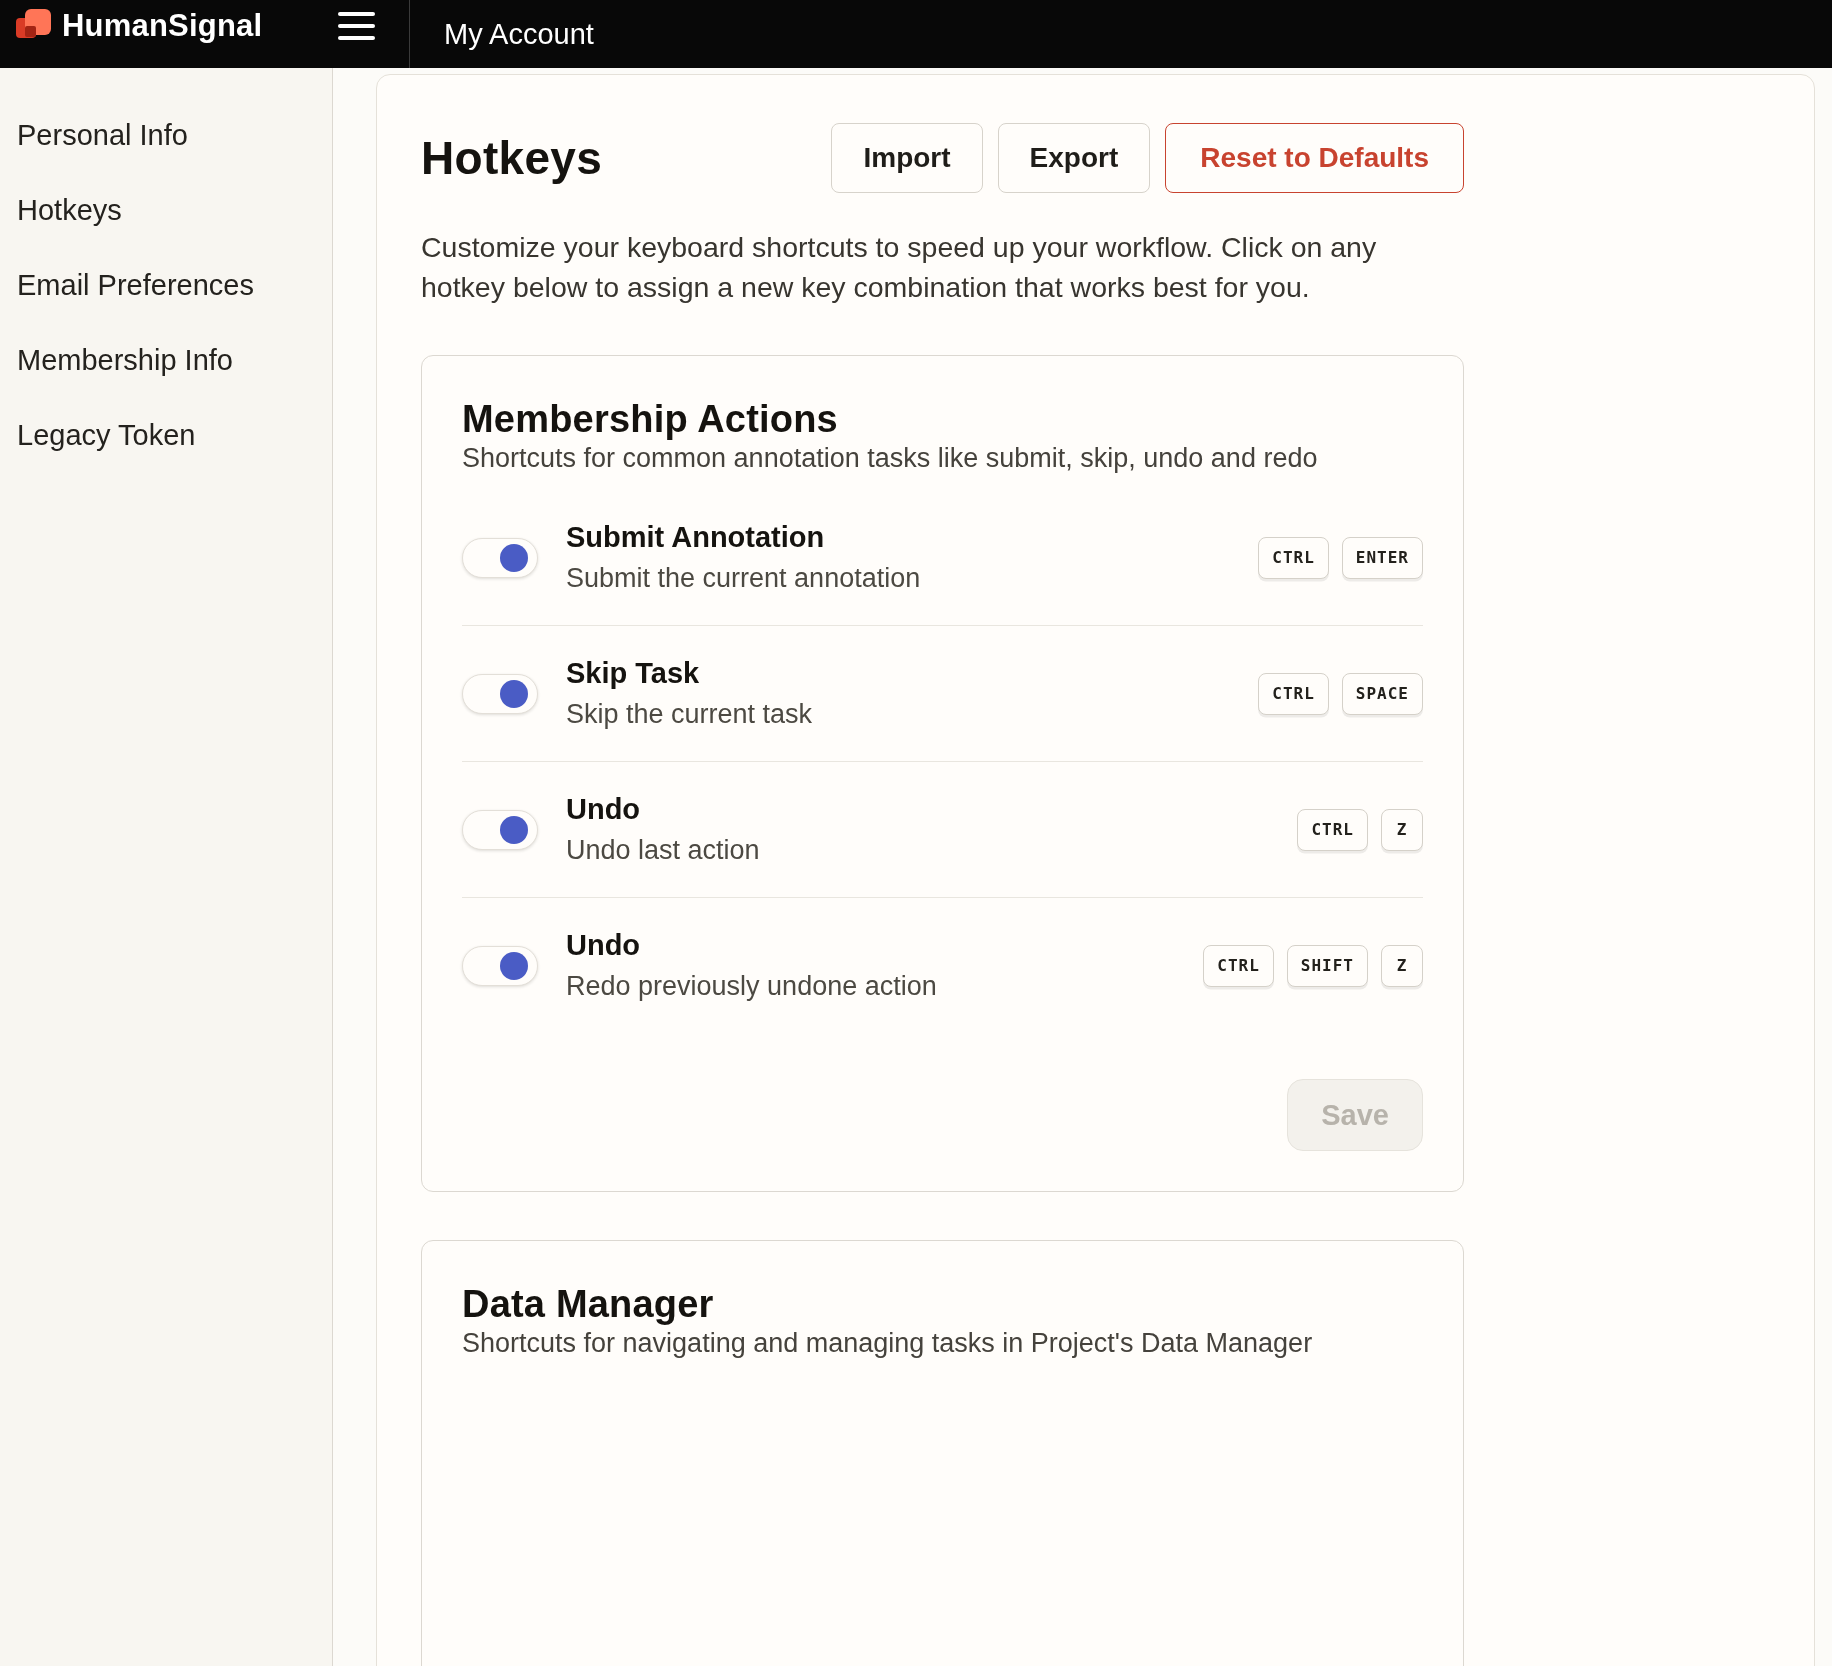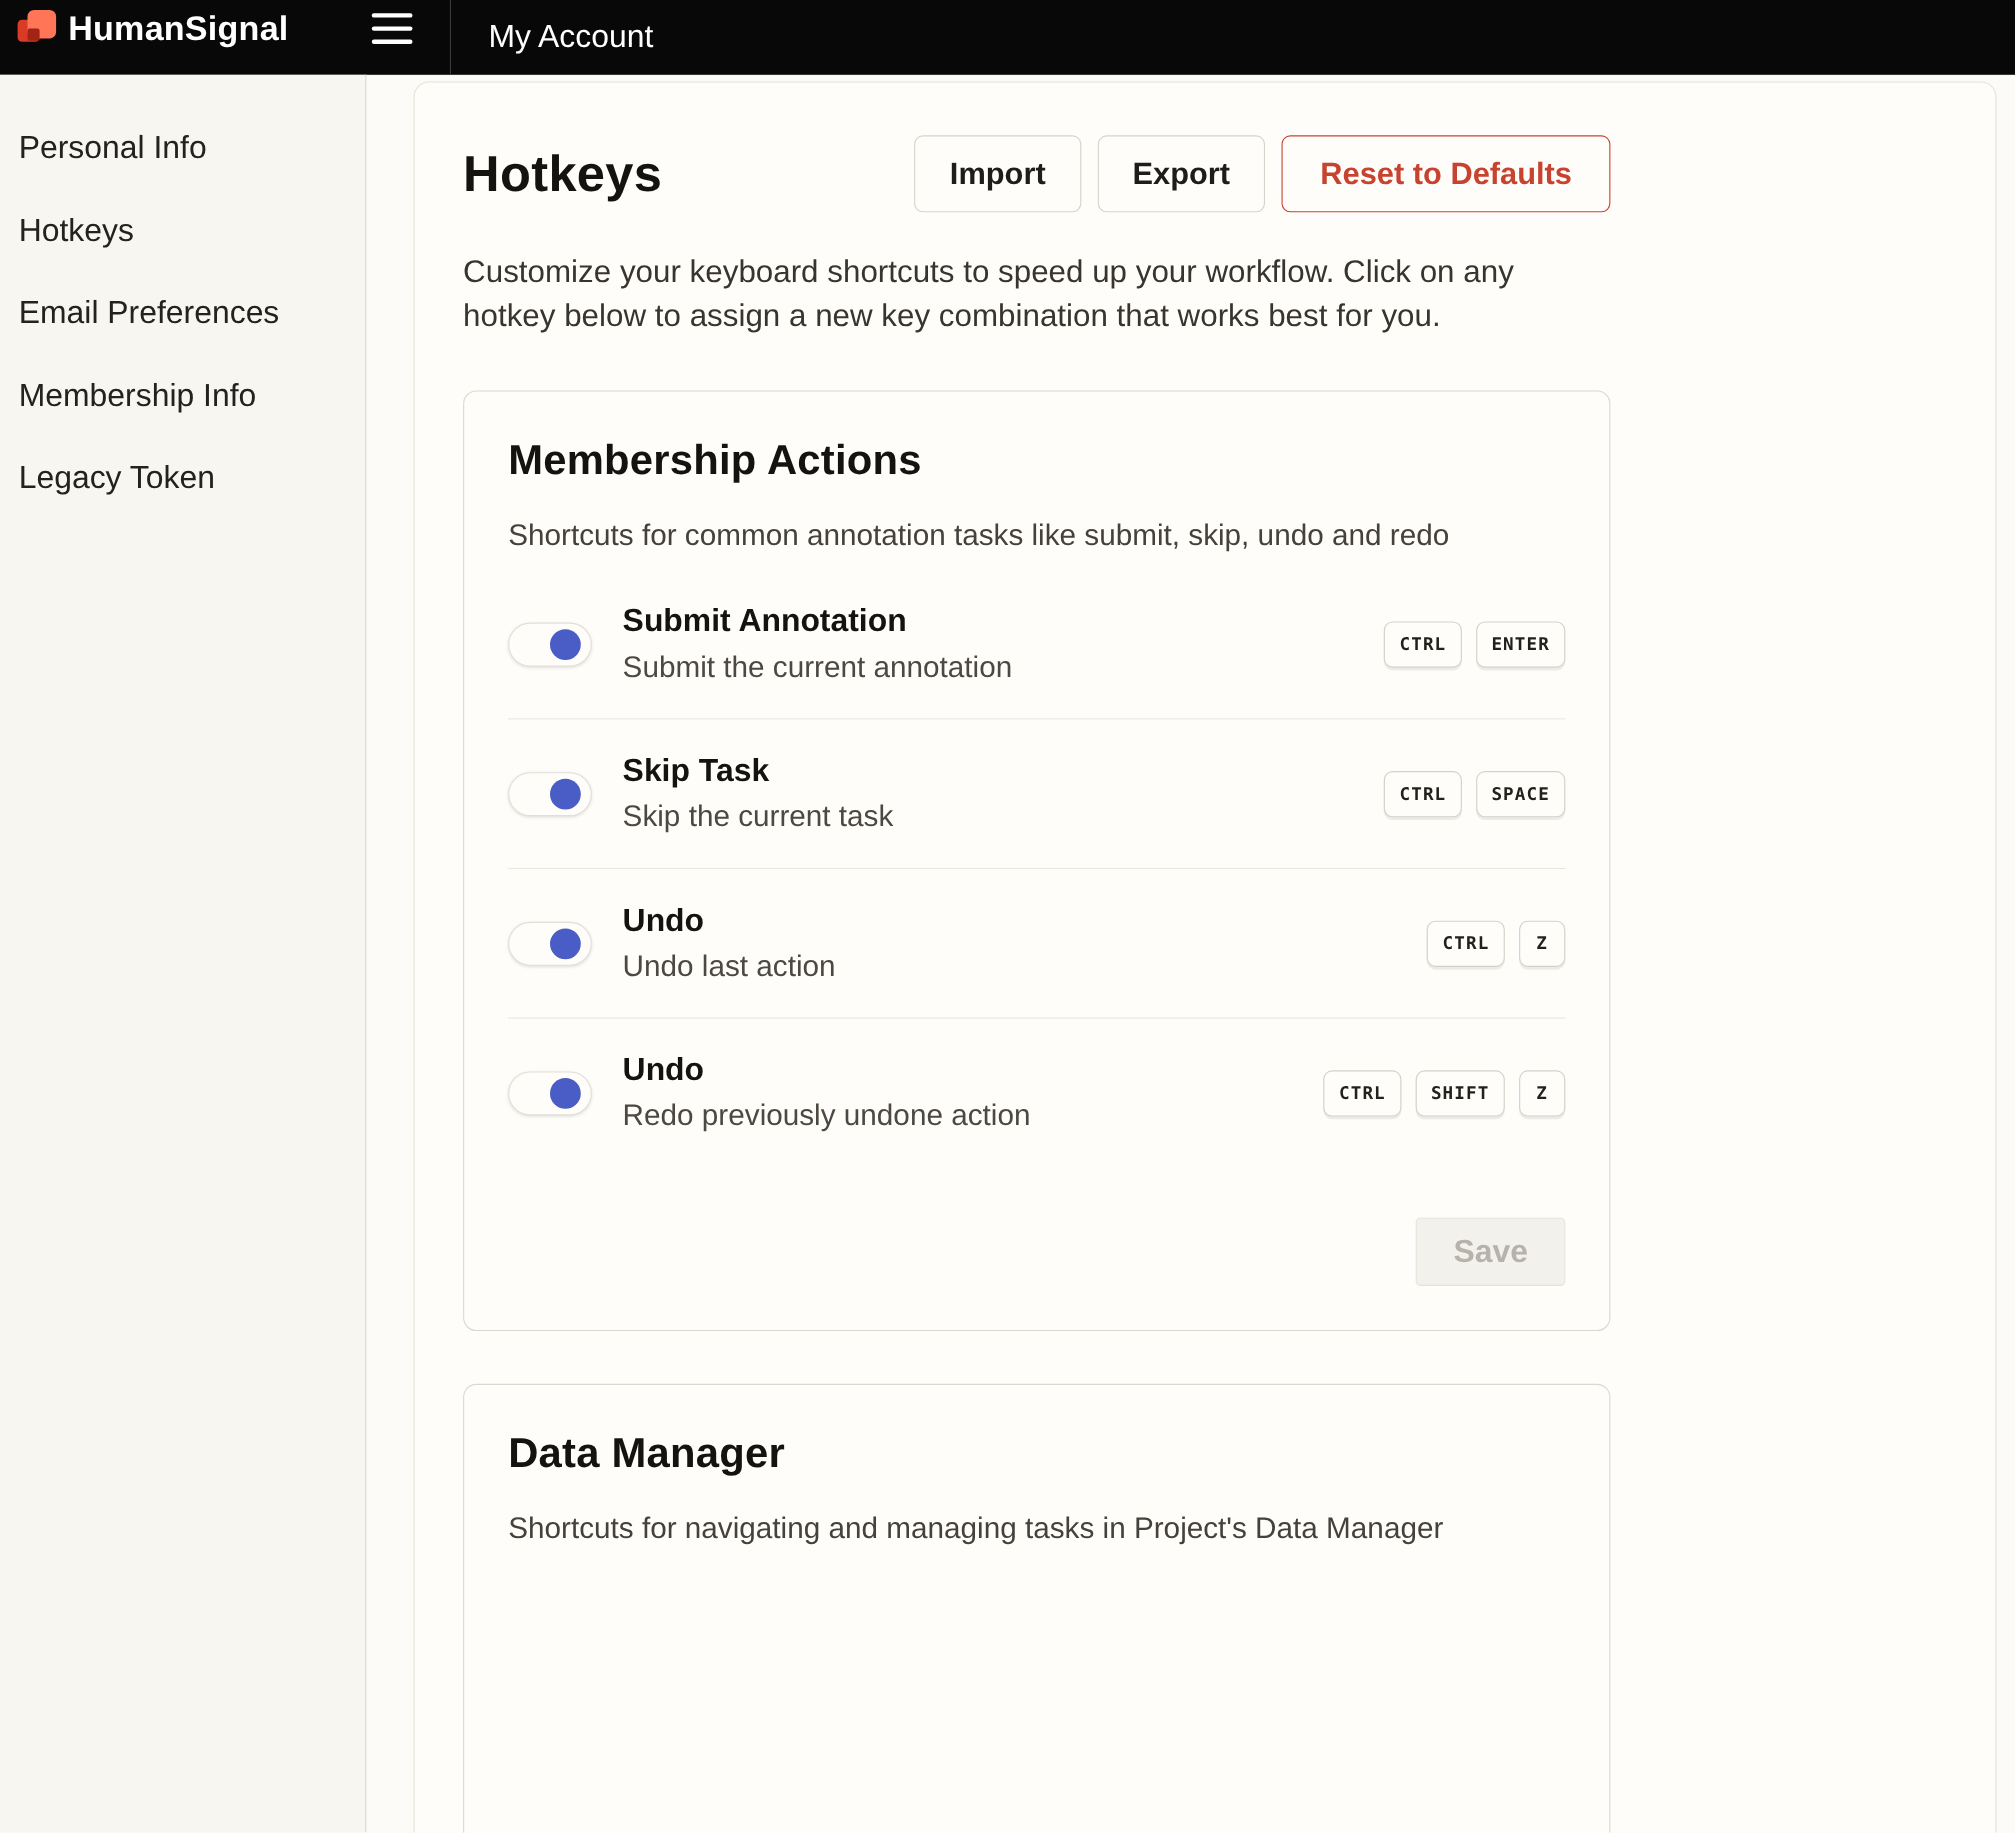--- a/index.html
+++ b/index.html
@@ -54,21 +54,21 @@
 
   .page-desc { margin-top:34px; font-size:28.5px; line-height:40px; color:#38352f; max-width:1045px; }
 
   
   .section-card {
     margin-top:48px; width:1043px; background:#fffdfa;
     border:1px solid #dcd8d1; border-radius:12px; padding:42px 40px 40px;
   }
   .section-card.clipped { min-height:520px; }
   .section-title { font-size:38px; font-weight:bold; letter-spacing:.2px; }
-  .section-subtitle { margin-top:30px; font-size:27px; color:#45423c; }
+  .section-subtitle { margin-top:2px; font-size:27px; color:#45423c; }
   .rows { margin-top:16px; }
   .hotkey-row { display:flex; align-items:center; padding:31px 0; }
   .hotkey-row + .hotkey-row { border-top:1px solid #e9e6df; }
 
   .toggle {
     width:76px; height:40px; flex:none; position:relative; cursor:pointer;
     background:#fffdfa; border:1px solid #e3dfd8; border-radius:20px;
     box-shadow:0 1px 3px rgba(30,28,24,.14);
   }
   .toggle .knob {
@@ -84,21 +84,21 @@
   .key {
     height:42px; min-width:42px; padding:0 13px; display:flex; align-items:center; justify-content:center;
     background:#fffdfa; border:1px solid #d5d1c9; border-radius:8px;
     box-shadow:0 2.5px 0 rgba(27,25,22,.08);
     font-family:"DejaVu Sans Mono", monospace; font-size:16px; font-weight:bold;
     letter-spacing:1px; color:#23211c; cursor:pointer;
   }
 
   .save-row { display:flex; justify-content:flex-end; margin-top:46px; }
   .save-btn {
-    height:62px; padding:0 33px; background:#f3f1ec; border:1px solid #e6e3dc; border-radius:4px;
+    height:72px; padding:0 33px; background:#f3f1ec; border:1px solid #e6e3dc; border-radius:16px;
     font-family:inherit; font-size:29px; font-weight:bold; color:#b7b3ab; cursor:pointer;
   }
 </style>
 </head>
 <body>
 
 <div class="topbar">
   <div class="brand-zone">
     <div class="brand">
       <span class="logo">

